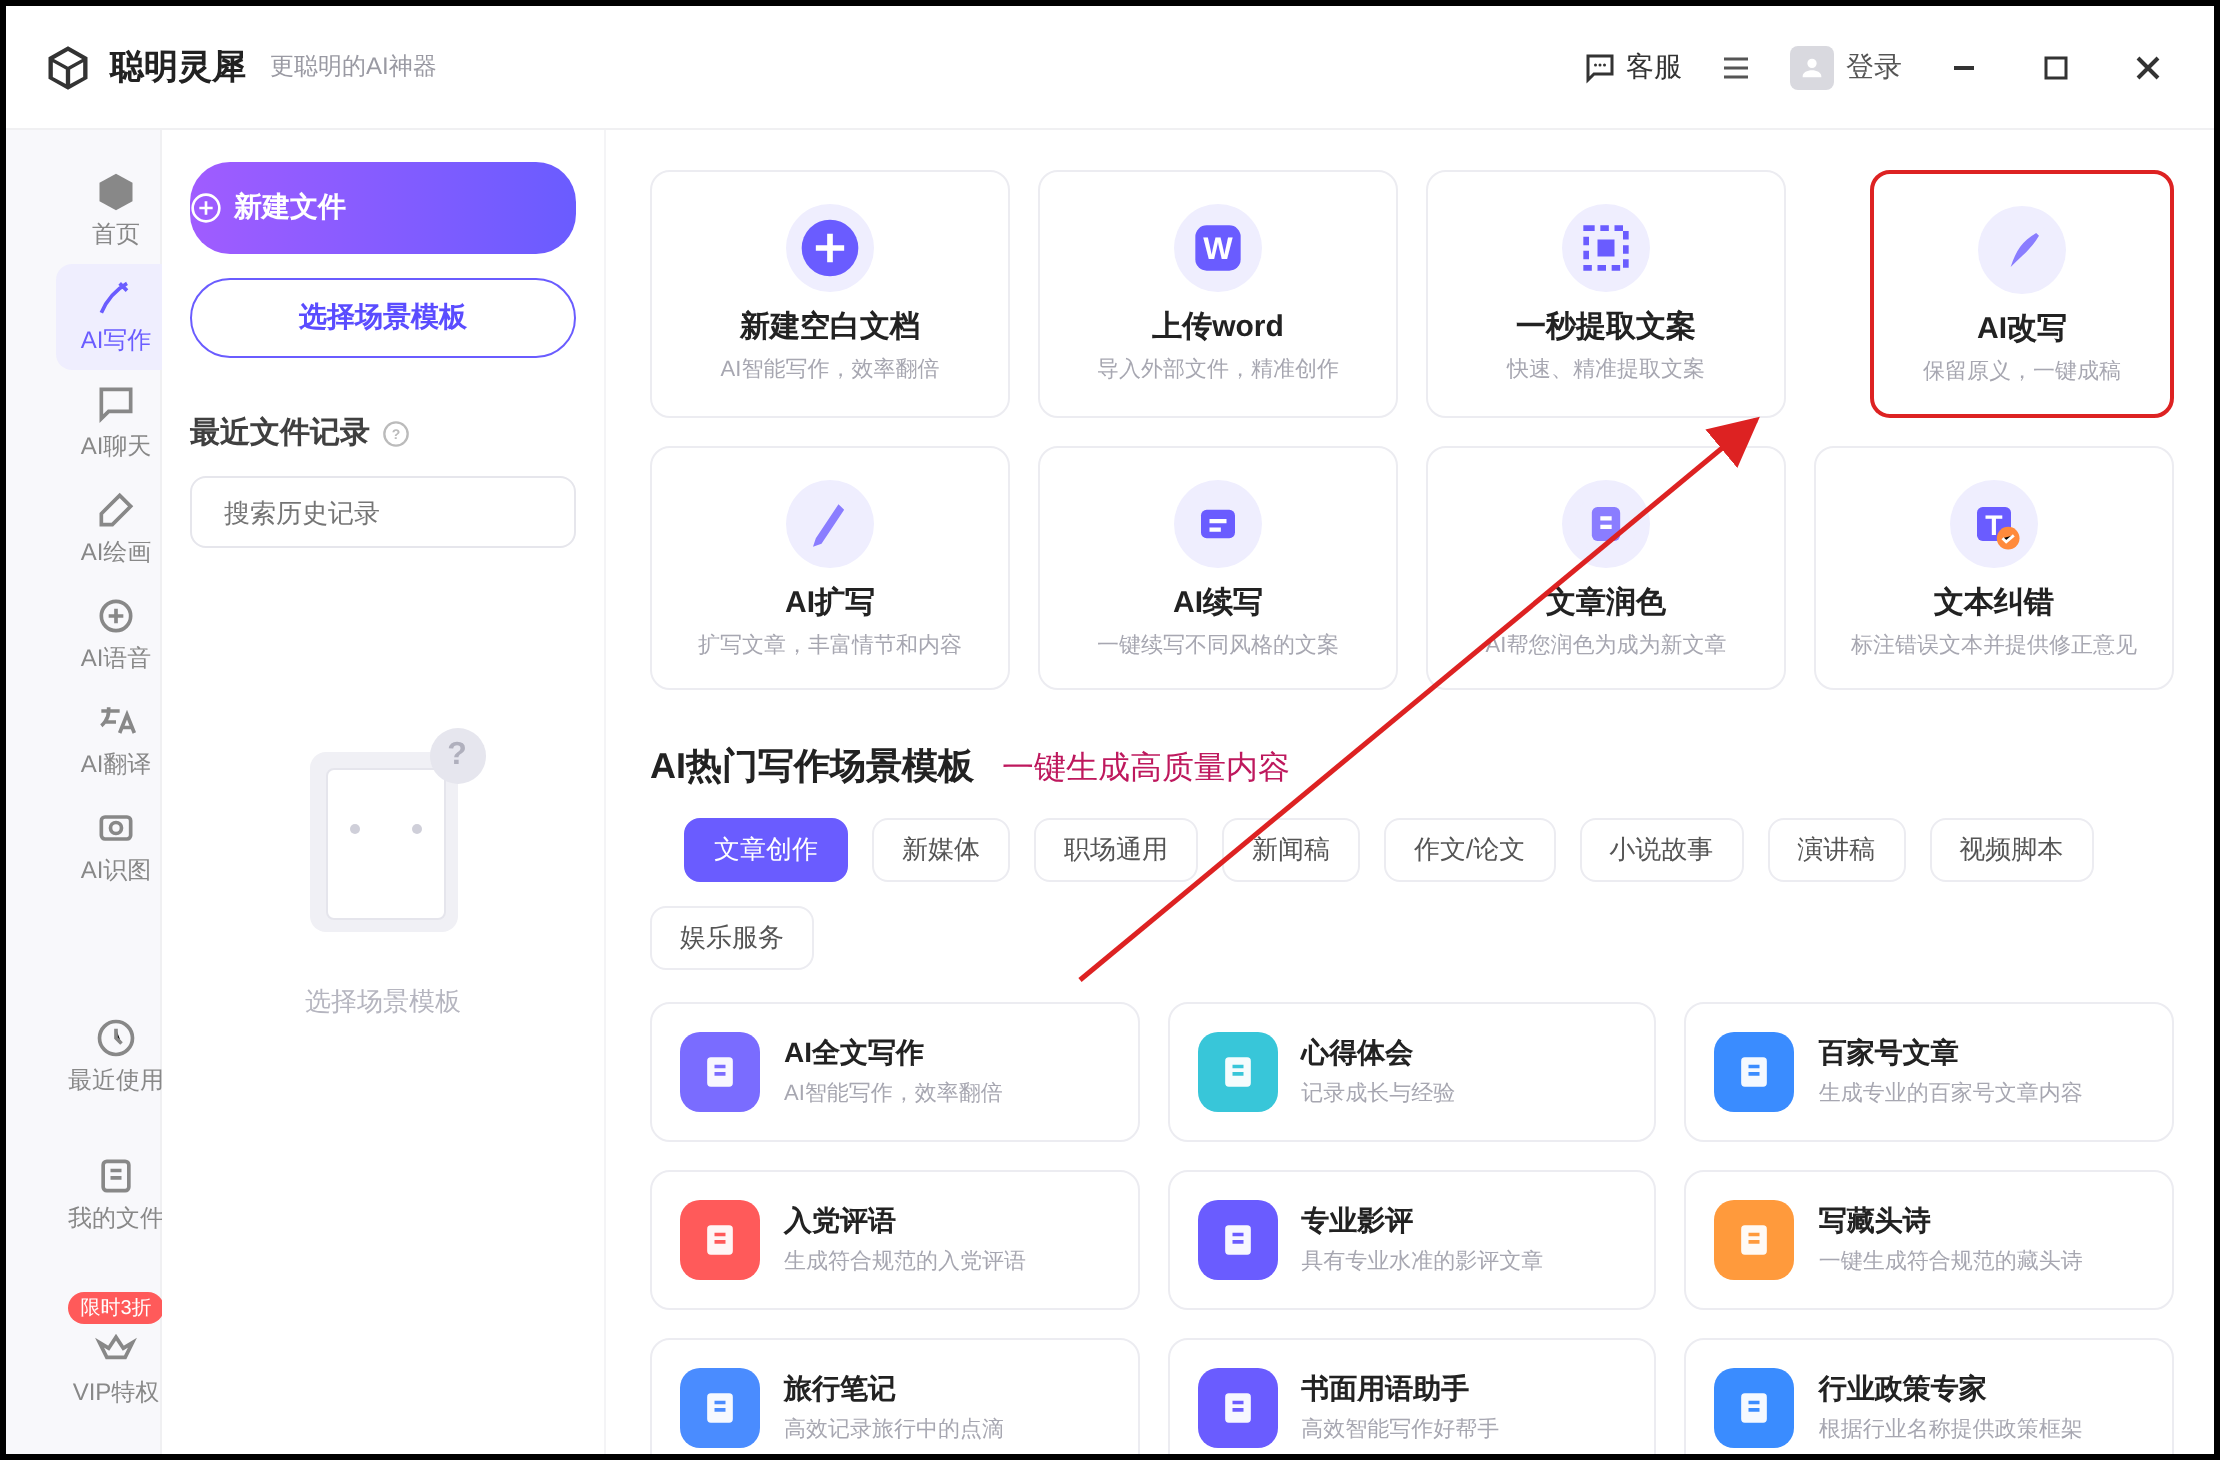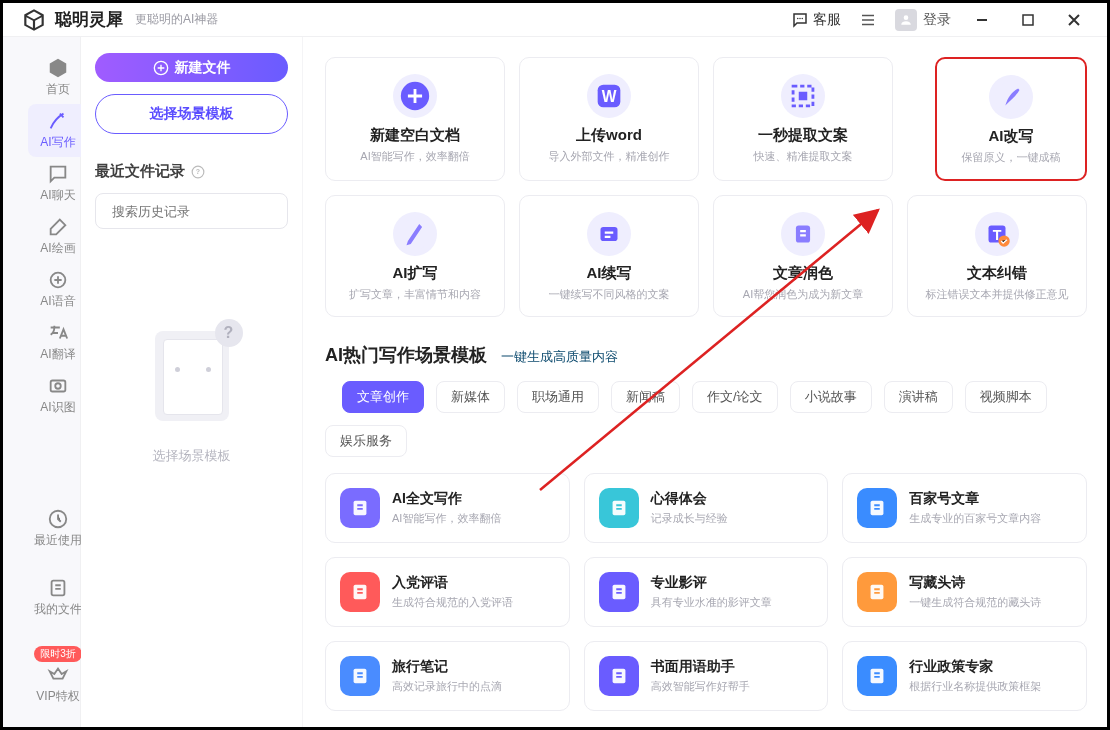--- a/index.html
+++ b/index.html
@@ -1,20 +1,20 @@
 <!DOCTYPE html>
 <html><head>
 <meta charset="utf-8">
 <style>
 * { margin: 0; padding: 0; box-sizing: border-box; font-family: "Microsoft YaHei", "PingFang SC", sans-serif; }
 body { background: #fff; width: 1110px; height: 730px; overflow: hidden; border: 3px solid #000; }
 .app { display: flex; flex-direction: column; height: 100%; }
 
 
-.titlebar { display: flex; align-items: center; height: 34px; padding: 0 18px; background: #fff; border-bottom: 1px solid #f0f0f2; }
+.titlebar { display: flex; align-items: center; height: 62px; padding: 0 18px; background: #fff; border-bottom: 1px solid #f0f0f2; }
 .titlebar .logo { width: 26px; height: 26px; display: flex; align-items: center; justify-content: center; margin-right: 8px; }
 .titlebar .appname { font-size: 17px; font-weight: 700; color: #222; margin-right: 12px; }
 .titlebar .tagline { font-size: 12px; color: #9a9aa3; }
 .titlebar .spacer { flex: 1; }
 .titlebar .right { display: flex; align-items: center; gap: 16px; }
 .svc { display: flex; align-items: center; gap: 4px; font-size: 14px; color: #333; cursor: pointer; }
 .ico-btn { width: 22px; height: 22px; display: flex; align-items: center; justify-content: center; cursor: pointer; color: #555; }
 .login { display: flex; align-items: center; gap: 6px; font-size: 14px; color: #555; cursor: pointer; }
 .avatar { width: 22px; height: 22px; background: #d9d9df; border-radius: 4px; display: flex; align-items: center; justify-content: center; }
 .winctrl { width: 30px; height: 28px; display: flex; align-items: center; justify-content: center; cursor: pointer; }
@@ -25,21 +25,21 @@
 
 .leftnav { width: 78px; background: #f8f8fb; display: flex; flex-direction: column; align-items: center; padding-top: 14px; gap: 18px; border-right: 1px solid #f0f0f2; padding-left: 33px; }
 .nav-item { display: flex; flex-direction: column; align-items: center; gap: 2px; cursor: pointer; color: #888; font-size: 12px; width: 60px; padding: 6px 0; border-radius: 8px; }
 .nav-item.active { color: #6a5cff; background: #efeefe; }
 .nav-item .ni-ico { width: 22px; height: 22px; display: flex; align-items: center; justify-content: center; }
 .nav-tail { margin-top: auto; display: flex; flex-direction: column; align-items: flex-start; gap: 16px; padding-bottom: 16px; }
 .vip-badge { font-size: 10px; background: #ff5a5a; color: #fff; padding: 1px 6px; border-radius: 8px; }
 
 
 .filescol { width: 222px; padding: 16px 14px; background: #fff; border-right: 1px solid #f4f4f6; display: flex; flex-direction: column; }
-.btn-primary { background: linear-gradient(90deg,#a05cff,#6a5cff); color: #fff; height: 29px; border-radius: 20px; display: flex; align-items: center; justify-content: center; font-size: 14px; cursor: pointer; gap: 6px; font-weight: 600; }
+.btn-primary { background: linear-gradient(90deg,#a05cff,#6a5cff); color: #fff; height: 46px; border-radius: 20px; display: flex; align-items: center; justify-content: flex-start; font-size: 14px; cursor: pointer; gap: 6px; font-weight: 600; }
 .btn-outline { margin-top: 12px; border: 1px solid #6a5cff; color: #5a4cff; height: 40px; border-radius: 20px; display: flex; align-items: center; justify-content: center; font-size: 14px; cursor: pointer; font-weight: 600; background: #fff; }
 .rec-head { margin-top: 28px; display: flex; align-items: center; gap: 6px; font-size: 15px; font-weight: 700; color: #404040; }
 .searchbox { margin-top: 12px; border: 1px solid #e6e6ec; border-radius: 8px; height: 36px; display: flex; align-items: center; padding: 16px 10px; color: #bbb; font-size: 13px; gap: 6px; }
 .searchbox input { border: none; outline: none; flex: 1; font-size: 13px; background: transparent; }
 .empty { margin-top: 90px; display: flex; flex-direction: column; align-items: center; color: #b5b5bf; font-size: 13px; gap: 18px; }
 .clip { width: 94px; height: 110px; position: relative; }
 .clip .board { position:absolute; top:12px; left:10px; width:74px; height:90px; background:#f0f0f5; border-radius:8px; }
 .clip .paper { position:absolute; top:20px; left:18px; width:60px; height:76px; background:#fff; border:1px solid #e5e5ec; border-radius:4px; }
 .clip .face { position:absolute; top:48px; left:30px; width:36px; height:14px; display:flex; justify-content:space-between; }
 .clip .face span { width:5px; height:5px; background:#cfcfd9; border-radius:50%; }
@@ -49,21 +49,21 @@
 .content { flex: 1; padding: 20px 20px 0 22px; overflow-y: auto; }
 .cards { display: grid; grid-template-columns: repeat(4, 1fr); gap: 14px; }
 .card { background: #fff; border: 1px solid #ececf1; border-radius: 10px; padding: 16px 8px 14px; display: flex; flex-direction: column; align-items: center; cursor: pointer; }
 .card.highlight { border: 2px solid #d22; margin-left: 28px; }
 .card .cico { width: 44px; height: 44px; border-radius: 50%; background: #efeefe; display: flex; align-items: center; justify-content: center; margin-bottom: 8px; }
 .card .ctitle { font-size: 15px; font-weight: 700; color: #222; }
 .card .cdesc { margin-top: 4px; font-size: 11px; color: #a7a7b1; text-align: center; }
 
 .sec-head { display: flex; align-items: baseline; gap: 14px; margin: 26px 0 14px; }
 .sec-head .sh-title { font-size: 18px; font-weight: 800; color: #222; }
-.sec-head .sh-sub { font-size: 13px; color: #0c4a6e; }
+.sec-head .sh-sub { font-size: 16px; color: #be185d; }
 
 .tabs { display: flex; gap: 12px; flex-wrap: wrap; margin-bottom: 16px; }
 .tab { padding: 6px 14px; border-radius: 8px; border: 1px solid #ececf1; font-size: 13px; color: #555; background: #fff; cursor: pointer; }
 .tab.active { background: #6a5cff; color: #fff; border-color: #6a5cff; margin-left: 17px; }
 
 .templates { display: grid; grid-template-columns: repeat(3, 1fr); gap: 14px; }
 .tpl { background: #fff; border: 1px solid #ececf1; border-radius: 10px; padding: 14px; display: flex; gap: 12px; align-items: center; cursor: pointer; }
 .tpl .tico { width: 40px; height: 40px; border-radius: 10px; display: flex; align-items: center; justify-content: center; flex-shrink: 0; }
 .tpl .tt { font-size: 14px; font-weight: 700; color: #222; }
 .tpl .td { font-size: 11px; color: #a7a7b1; margin-top: 3px; }

